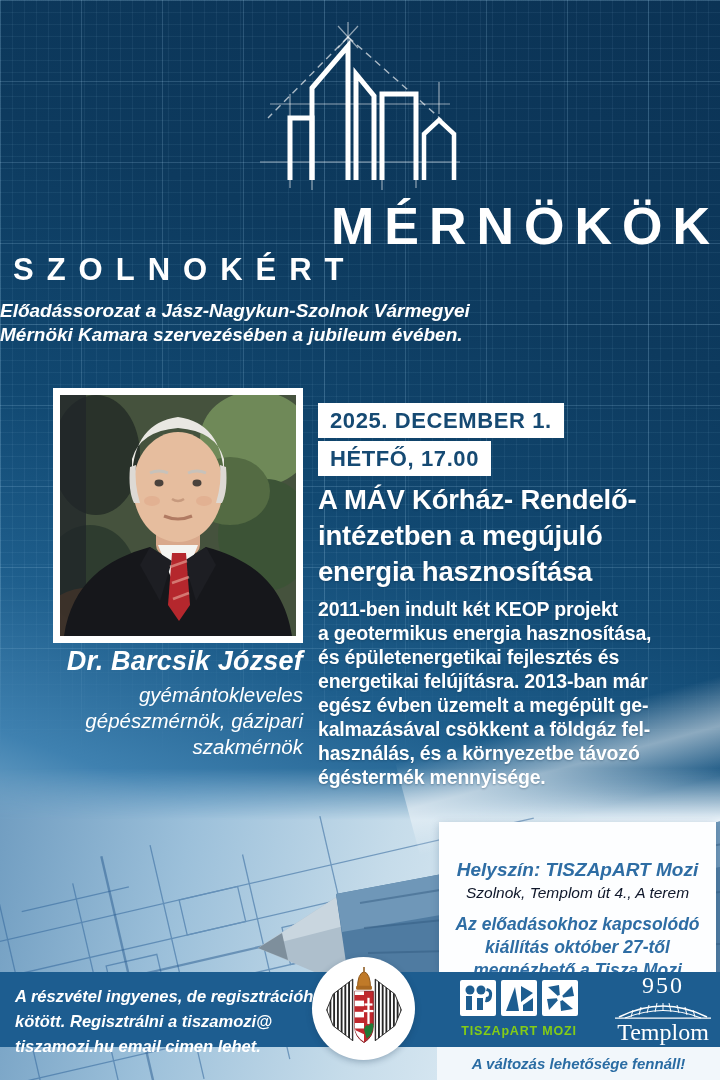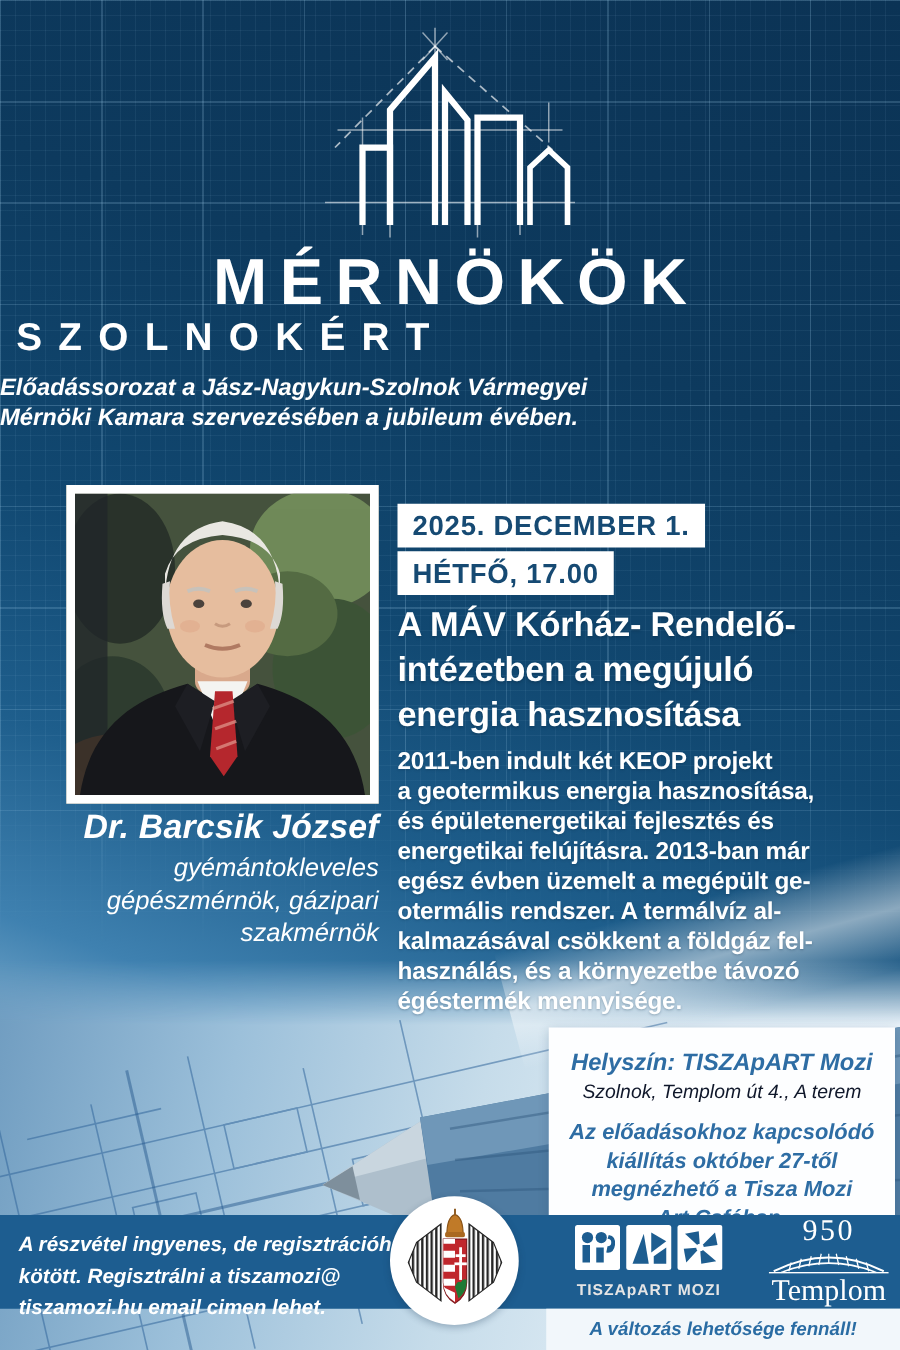--- a/index.html
+++ b/index.html
@@ -29,21 +29,21 @@
             mask-image:linear-gradient(to bottom,transparent 0,#000 52px);
   }
   .blueprint svg{position:absolute;inset:0;}
   .streak{
     position:absolute;left:400px;top:702px;width:460px;height:96px;z-index:1;
     transform:rotate(-15deg);
     background:linear-gradient(to bottom,rgba(255,255,255,0),rgba(255,255,255,.5) 50%,rgba(255,255,255,0));
   }
   
   .logo-building{position:absolute;left:260px;top:22px;z-index:2;}
-  .brand-l1{position:absolute;left:0;top:196px;width:720px;z-index:2;text-align:center;
+  .brand-l1{position:absolute;left:0;top:196px;width:720px;z-index:2;text-align:right;
     font-size:52px;font-weight:700;letter-spacing:10px;padding-left:10px;box-sizing:border-box;}
   .brand-l2{position:absolute;left:0;top:252px;width:720px;z-index:2;
     font-size:31px;font-weight:700;letter-spacing:13px;padding-left:13px;box-sizing:border-box;}
   .brand-sub{position:absolute;left:0;top:299px;width:720px;z-index:2;text-align:left;
     font-size:19px;font-style:italic;font-weight:700;line-height:24px;}
   
   .photo-frame{
     position:absolute;left:53px;top:388px;width:250px;height:255px;z-index:2;
     border:7px solid #fff;box-sizing:border-box;background:#39442f;
   }
@@ -59,31 +59,31 @@
   .event-title{position:absolute;left:318px;top:482px;width:400px;z-index:2;
     font-size:27.5px;font-weight:700;line-height:36px;letter-spacing:-.2px;
     text-shadow:0 1px 2px rgba(8,40,66,.35);}
   .event-desc{position:absolute;left:318px;top:597px;width:400px;z-index:2;
     font-size:19.5px;font-weight:700;line-height:24px;letter-spacing:-.2px;
     text-shadow:0 1px 2px rgba(8,40,66,.3);}
   
   .venue{
     position:absolute;left:439px;top:822px;width:277px;height:150px;z-index:2;
     background:#fdfeff;box-shadow:0 2px 8px rgba(30,70,110,.25);
-    text-align:center;box-sizing:border-box;padding-top:18px;color:#2e6da4;
+    text-align:center;box-sizing:border-box;padding-top:37px;color:#2e6da4;
   }
   .venue .v-title{font-size:19px;font-weight:700;font-style:italic;}
   .venue .v-addr{font-size:15.5px;font-style:italic;font-weight:400;margin-top:3px;color:#0f172a;}
   .venue .v-note{margin-top:11px;font-size:17.5px;font-style:italic;font-weight:700;line-height:23px;}
   
   .footer-bar{position:absolute;left:0;top:972px;width:720px;height:75px;z-index:3;background:#1d5d90;}
   .reg-text{position:absolute;left:15px;top:12px;
     font-size:16.5px;font-style:italic;font-weight:700;line-height:25px;color:#fff;}
   .tiszapart{position:absolute;left:458px;top:8px;width:122px;text-align:center;}
-  .tiszapart .tp-label{margin-top:4px;font-size:12.5px;font-weight:700;letter-spacing:.8px;color:#e5e5e5;}
+  .tiszapart .tp-label{margin-top:4px;font-size:12.5px;font-weight:700;letter-spacing:.8px;color:#84cc16;}
   .szolnok{position:absolute;left:612px;top:3px;width:102px;text-align:center;color:#fff;}
   .szolnok .sz-950{font-family:"Liberation Serif",serif;font-size:24px;line-height:20px;letter-spacing:2px;}
   .szolnok .sz-name{font-family:"Liberation Serif",serif;font-size:24px;line-height:22px;margin-top:-2px;}
   .emblem-circle{
     position:absolute;left:312px;top:957px;width:103px;height:103px;border-radius:50%;
     background:#fff;z-index:4;display:flex;align-items:center;justify-content:center;
     box-shadow:0 2px 6px rgba(20,50,80,.3);
   }
   .tagline-strip{
     position:absolute;left:437px;top:1047px;width:283px;height:33px;z-index:3;
@@ -232,21 +232,20 @@
     <div>intézetben a megújuló</div>
     <div>energia hasznosítása</div>
   </div>
 
   <div class="event-desc">
     <div>2011-ben indult két KEOP projekt</div>
     <div>a geotermikus energia hasznosítása,</div>
     <div>és épületenergetikai fejlesztés és</div>
     <div>energetikai felújításra. 2013-ban már</div>
     <div>egész évben üzemelt a megépült ge-</div>
-    <div>otermális rendszer. A termálvíz al-</div>
     <div>kalmazásával csökkent a földgáz fel-</div>
     <div>használás, és a környezetbe távozó</div>
     <div>égéstermék mennyisége.</div>
   </div>
 
   <aside class="venue">
     <div class="v-title">Helyszín: TISZApART Mozi</div>
     <div class="v-addr">Szolnok, Templom út 4., A terem</div>
     <div class="v-note">
       <div>Az előadásokhoz kapcsolódó</div>

